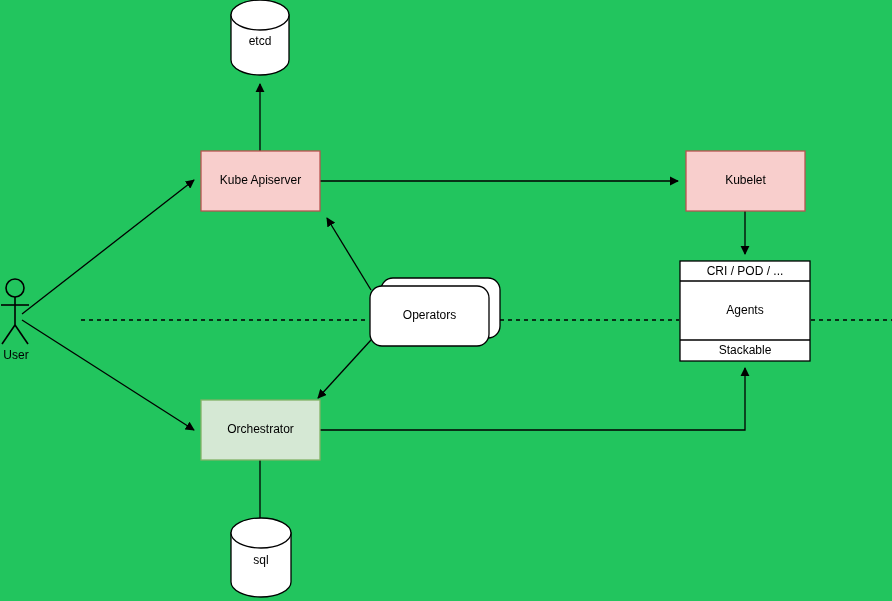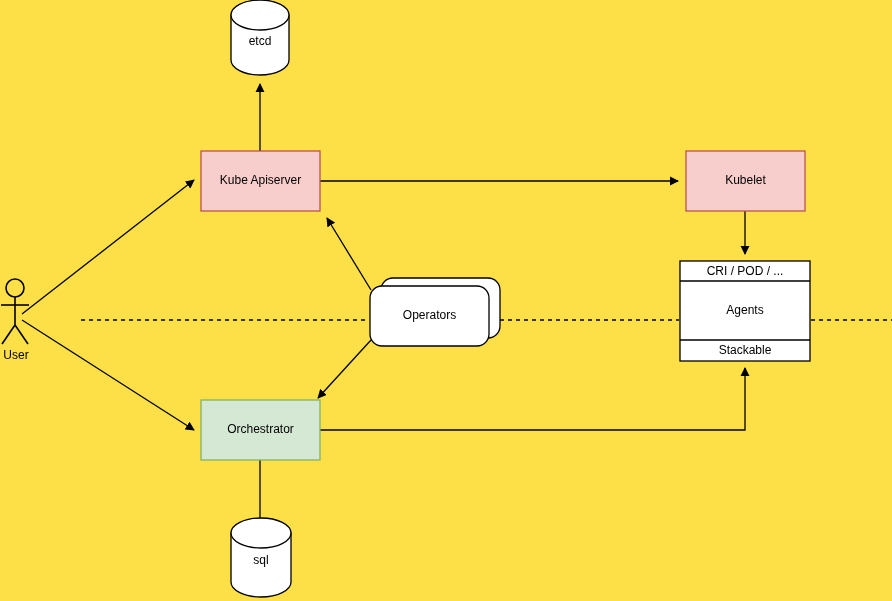--- a/index.html
+++ b/index.html
@@ -7,21 +7,21 @@
     padding: 0;
     background: #ffffff;
   }
   body {
     font-family: "Liberation Sans", sans-serif;
   }
   #canvas {
     position: relative;
     width: 892px;
     height: 601px;
-    background: #fde047;
+    background: #22c55e;
     overflow: hidden;
   }
   #diagram-svg {
     position: absolute;
     left: 0;
     top: 0;
     width: 892px;
     height: 601px;
   }
   .node-label {

